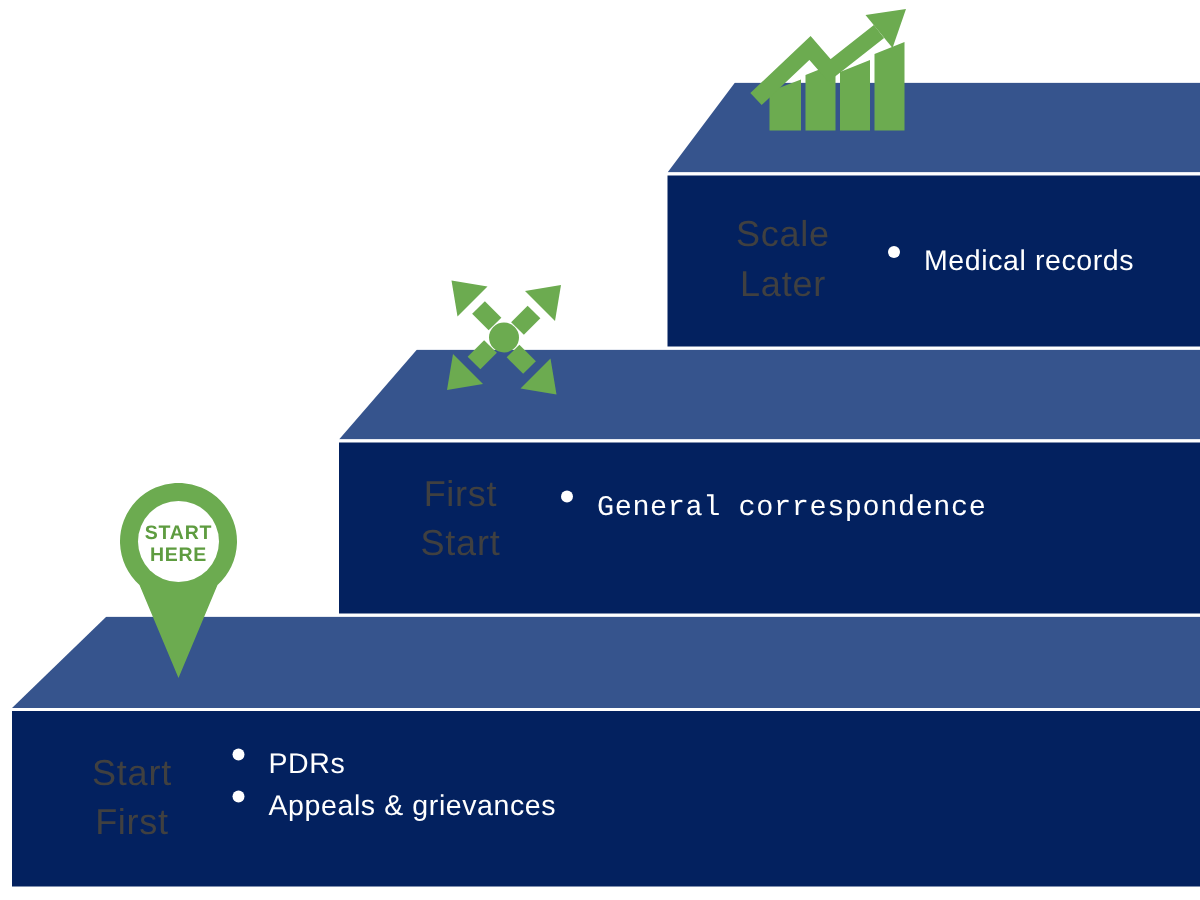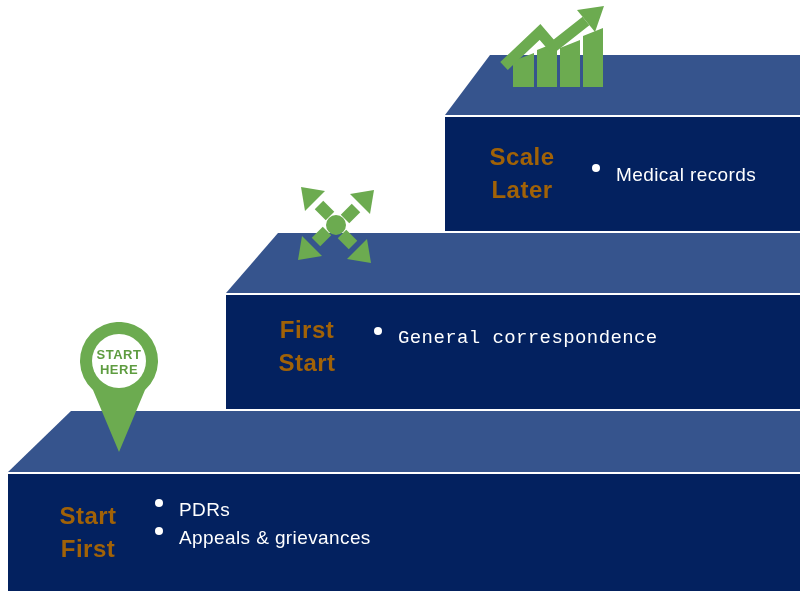--- a/index.html
+++ b/index.html
@@ -21,21 +21,21 @@
           clip-path:polygon(52px 0,100% 0,100% 100%,0 100%);}
   .s2-front{left:226px;top:295px;width:574px;height:114px;}
 
   .s1-top{left:8px;top:411px;width:792px;height:61px;
           clip-path:polygon(63px 0,100% 0,100% 100%,0 100%);}
   .s1-front{left:8px;top:474px;width:792px;height:117px;}
 
   
   .step-title{
     position:absolute;width:120px;text-align:center;
-    color:#a16207;font-size:24px;font-weight:bold;line-height:33px;
+    color:#404040;font-size:24px;font-weight:normal;line-height:33px;
     letter-spacing:.5px;z-index:5;
   }
   .t3{left:462px;top:140px;}
   .t2{left:247px;top:313px;}
   .t1{left:28px;top:499px;}
 
   .bullet-list{position:absolute;display:flex;flex-direction:column;z-index:5;}
   .l3{left:592px;top:164px;gap:8px;}
   .l2{left:374px;top:327px;gap:8px;font-family:Liberation Mono, monospace;}
   .l1{left:155px;top:499px;gap:6px;}

